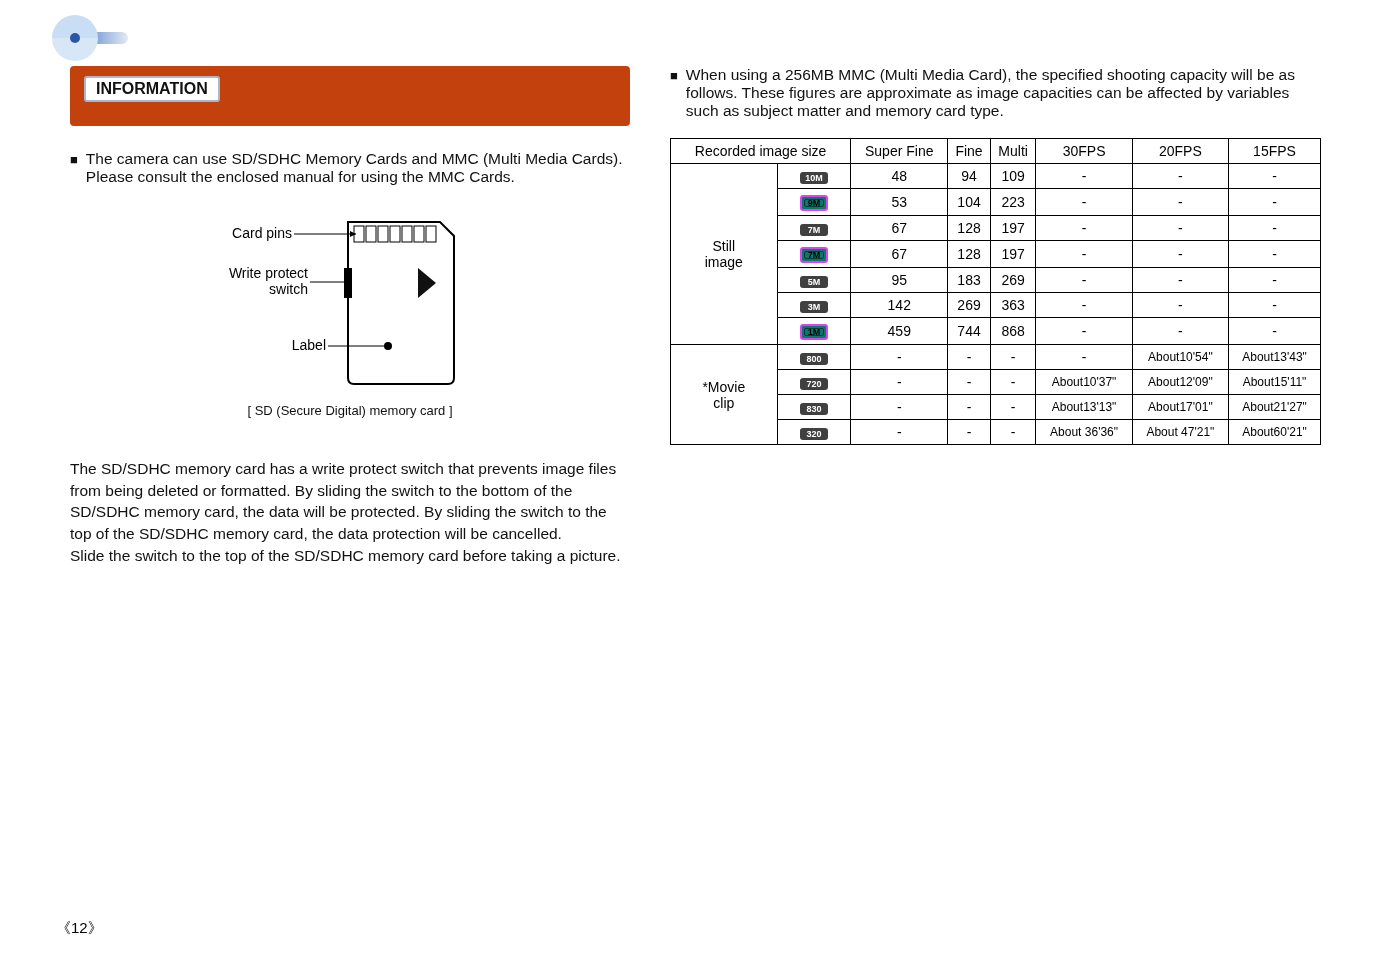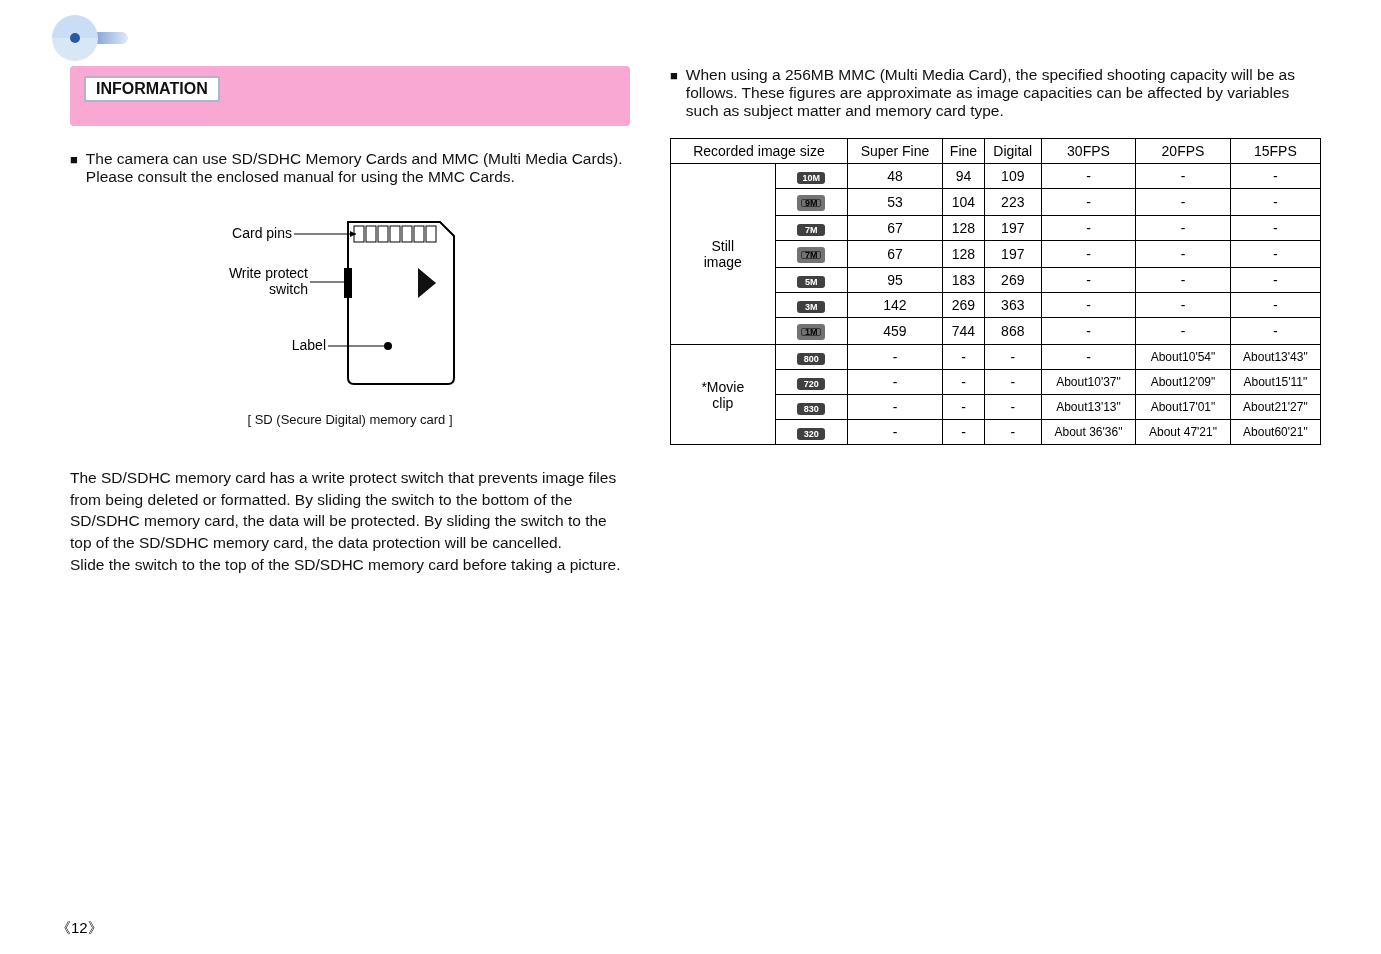--- a/index.html
+++ b/index.html
@@ -7,33 +7,33 @@
   .page { padding: 30px 60px 20px 70px; }
   .title-bar { background: linear-gradient(to right, #4a6fb5 0%, #7da0d8 40%, #e0eaf5 100%); border-radius: 4px 30px 30px 4px; padding: 6px 18px 6px 40px; position: relative; display: inline-block; }
   .title-bar .dot-wrap { position: absolute; left: -18px; top: 50%; transform: translateY(-50%); width: 46px; height: 46px; }
   .title-bar .half { width: 46px; height: 23px; background: #c9def4; border-top-left-radius: 46px; border-top-right-radius: 46px; position: relative; }
   .title-bar .half2 { width: 46px; height: 23px; background: #d7e7f5; border-bottom-left-radius: 46px; border-bottom-right-radius: 46px; position: relative; }
   .title-bar .inner-dot { position: absolute; left: 50%; top: 50%; transform: translate(-50%,-50%); width: 10px; height: 10px; background: #2857a3; border-radius: 50%; }
   .title-text { color: #fff; font-size: 28px; font-weight: bold; }
   .columns { display: flex; gap: 40px; margin-top: 18px; }
   .col-left { width: 560px; }
   .col-right { flex: 1; }
-  .info-box { background: #f9a8d4; border-radius: 4px; padding: 10px 14px 16px 14px; }
+  .info-box { background: #c2410c; border-radius: 4px; padding: 10px 14px 16px 14px; }
   .info-header { display: inline-block; background: #fff; border: 2px solid #a9b7cc; border-radius: 3px; padding: 2px 10px; font-weight: bold; font-size: 16px; color: #111; margin-bottom: 8px; }
   .info-body { font-size: 15px; color: #111; padding-left: 4px; }
   .bullet-row { display: flex; gap: 8px; align-items: flex-start; font-size: 15.5px; color: #111; margin-top: 24px; }
   .bullet-dot { font-size: 13px; line-height: 20px; }
   .diagram-wrap { display: flex; flex-direction: column; align-items: center; margin-top: 26px; }
-  .diagram-caption { font-size: 13px; color: #111; margin-top: 10px; }
+  .diagram-caption { font-size: 13px; color: #111; margin-top: 1px; }
   .para { font-size: 15.5px; color: #111; line-height: 1.4; margin-top: 40px; }
   table.cap { border-collapse: collapse; width: 100%; font-size: 14px; }
   table.cap th, table.cap td { border: 1px solid #000; text-align: center; padding: 4px 2px; vertical-align: middle; }
   table.cap th { font-weight: normal; }
   .size-icon { display: inline-block; min-width: 28px; padding: 1px 4px; border-radius: 3px; background: #404040; color: #fff; font-size: 9px; font-weight: bold; position: relative; }
-  .size-icon.outline { background: #737373; color: #000; border: 2px solid #737373; }
+  .size-icon.outline { background: #0f766e; color: #000; border: 2px solid #d946ef; }
   .size-icon.outline::after { content:""; position:absolute; left:2px; top:2px; right:2px; bottom:2px; border:1px solid #000; border-radius:2px; opacity:0.5; }
   .size-icon.small { font-size: 9px; }
   .footnote { font-size: 15px; color: #111; margin-top: 14px; }
   .page-number { position: absolute; bottom: 16px; left: 56px; font-size: 15px; }
   .page-number .chev { font-family: "DejaVu Sans", Arial; }
 
   .sd-svg { display:block; }
 </style>
 </head>
 <body>
@@ -103,21 +103,21 @@
         <span class="bullet-dot">■</span>
         <span>When using a 256MB MMC (Multi Media Card), the specified shooting capacity will be as follows. These figures are approximate as image capacities can be affected by variables such as subject matter and memory card type.</span>
       </div>
 
       <table class="cap" style="margin-top:18px">
         <thead>
           <tr>
             <th colspan="2">Recorded image size</th>
             <th>Super Fine</th>
             <th>Fine</th>
-            <th>Digital</th>
+            <th>Multi</th>
             <th>30FPS</th>
             <th>20FPS</th>
             <th>15FPS</th>
           </tr>
         </thead>
         <tbody id="table-body">
         <tr>
               <td rowspan="7">Still<br>image</td>
               <td><span class="size-icon">10M</span></td>
               <td>48</td>

